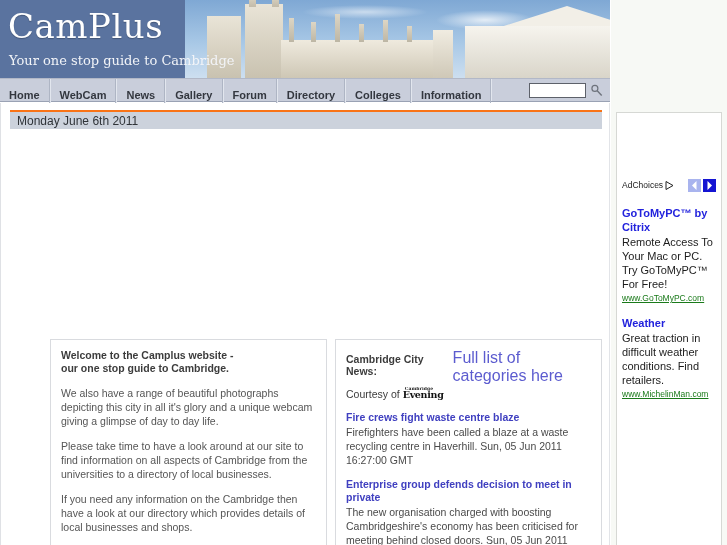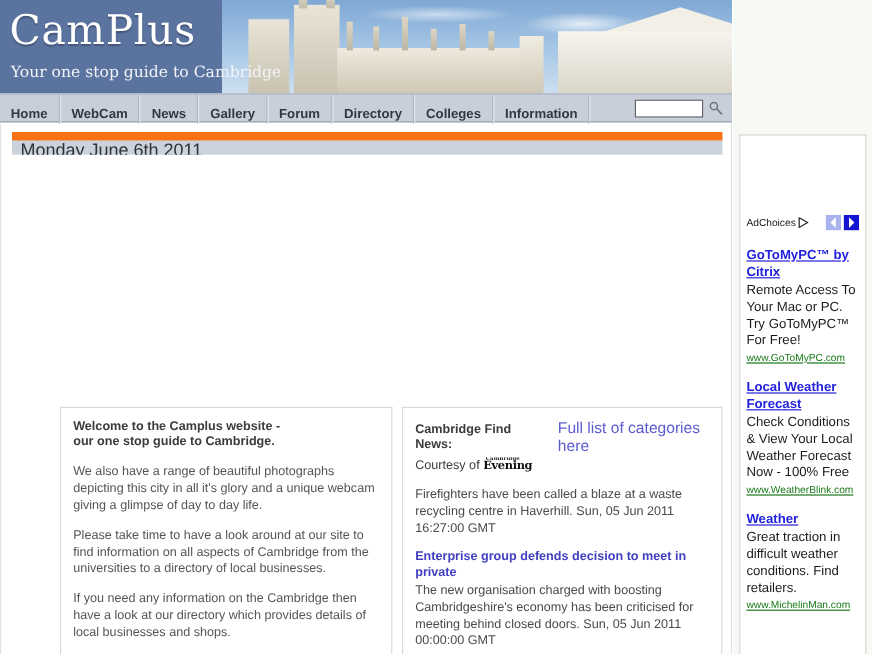--- a/index.html
+++ b/index.html
@@ -103,22 +103,22 @@
     position: absolute; left: 0; top: 103px;
     width: 610px; height: 442px;
     background: #ffffff;
     border-left: 1px solid #dfe1e5;
     border-right: 1px solid #e2e4e8;
   }
   .date-bar {
     position: absolute; left: 9px; top: 7px;
     width: 592px; height: 19px;
     background: #ccd2dc;
-    border-top: 7px solid #f97316;
-    color: #2f3338; font-size: 15px;
+    border-top: 2px solid #f97316;
+    color: #2f3338; font-size: 12px;
     line-height: 18px; padding-left: 7px;
   }
   .stage {
     position: absolute; left: 9px; top: 26px;
     width: 592px; height: 207px;
     background: #ffffff;
   }
 
   .panels {
     position: absolute; left: 9px; top: 236px;
@@ -140,21 +140,21 @@
     line-height: 13px; margin-bottom: 11px;
   }
   .welcome-p {
     font-size: 10.5px; color: #555; line-height: 14px; margin-bottom: 11px;
   }
 
   .news-head {
     display: flex; align-items: baseline; gap: 22px;
   }
   .news-head-title { font-size: 10.5px; font-weight: bold; color: #3c3c3c; }
-  .news-cats { font-size: 13px; color: #5c5ccf; cursor:pointer; }
+  .news-cats { font-size: 16px; color: #5c5ccf; cursor:pointer; }
   .news-courtesy {
     display: flex; align-items: center; gap: 3px;
     font-size: 10.5px; color: #3c3c3c; margin-top: 2px;
   }
   .cen-logo {
     position: relative; display: inline-block;
     width: 58px; height: 13px; overflow: hidden;
   }
   .cen-logo .cen-small {
     position: absolute; left: 2px; top: -1px;
@@ -195,21 +195,21 @@
     height: 18px; margin-top: 63px;
   }
   .adchoices-label { font-size: 8.5px; color: #222; display:flex; align-items:center; gap:2px; }
   .ad-nav { display: flex; gap: 2px; }
   .arrow-btn {
     width: 13px; height: 13px; display:block; cursor:pointer;
   }
   .ad-unit { margin-top: 12px; }
   .ad-title {
     font-size: 11px; font-weight: bold; color: #2222dd;
-    text-decoration: underline; line-height: 14px; cursor: pointer;
+    line-height: 14px; cursor: pointer;
   }
   .ad-desc { font-size: 11px; color: #1c1c1c; line-height: 14px; margin-top: 1px; }
   .ad-url {
     font-size: 8.5px; color: #1a7a1a; text-decoration: underline;
     line-height: 12px; margin-top: 1px; cursor:pointer; word-break: break-all;
   }
 </style>
 </head>
 <body>
 
@@ -266,32 +266,33 @@
           <div>Welcome to the Camplus website -</div>
           <div>our one stop guide to Cambridge.</div>
         </div>
         <div class="welcome-p">We also have a range of beautiful photographs depicting this city in all it's glory and a unique webcam giving a glimpse of day to day life.</div>
         <div class="welcome-p">Please take time to have a look around at our site to find information on all aspects of Cambridge from the universities to a directory of local businesses.</div>
         <div class="welcome-p">If you need any information on the Cambridge then have a look at our directory which provides details of local businesses and shops.</div>
       </div>
 
       <div class="panel panel-news">
         <div class="news-head">
-          <span class="news-head-title">Cambridge Find News:</span>
+          <span class="news-head-title">Cambridge City News:</span>
           <span class="news-cats">Full list of categories here</span>
         </div>
         <div class="news-courtesy">
           <span>Courtesy of</span>
           <span class="cen-logo">
             <span class="cen-small">Cambridge</span>
             <span class="cen-big">Evening News</span>
           </span>
         </div>
 
         <div class="story">
+          <div class="story-title">Fire crews fight waste centre blaze</div>
           <div class="story-body">Firefighters have been called a blaze at a waste recycling centre in Haverhill. Sun, 05 Jun 2011 16:27:00 GMT</div>
         </div>
         <div class="story">
           <div class="story-title">Enterprise group defends decision to meet in private</div>
           <div class="story-body">The new organisation charged with boosting Cambridgeshire's economy has been criticised for meeting behind closed doors. Sun, 05 Jun 2011 00:00:00 GMT</div>
         </div>
       </div>
 
     </div>
   </div>
@@ -317,25 +318,20 @@
           </svg>
         </span>
       </div>
 
       <div class="ad-unit">
         <div class="ad-title">GoToMyPC™ by Citrix</div>
         <div class="ad-desc">Remote Access To Your Mac or PC. Try GoToMyPC™ For Free!</div>
         <div class="ad-url">www.GoToMyPC.com</div>
       </div>
 
-      <div class="ad-unit">
-        <div class="ad-title">Local Weather Forecast</div>
-        <div class="ad-desc">Check Conditions &amp; View Your Local Weather Forecast Now - 100% Free</div>
-        <div class="ad-url">www.WeatherBlink.com</div>
-      </div>
 
       <div class="ad-unit">
         <div class="ad-title">Weather</div>
         <div class="ad-desc">Great traction in difficult weather conditions. Find retailers.</div>
         <div class="ad-url">www.MichelinMan.com</div>
       </div>
 
     </div>
   </div>
 

